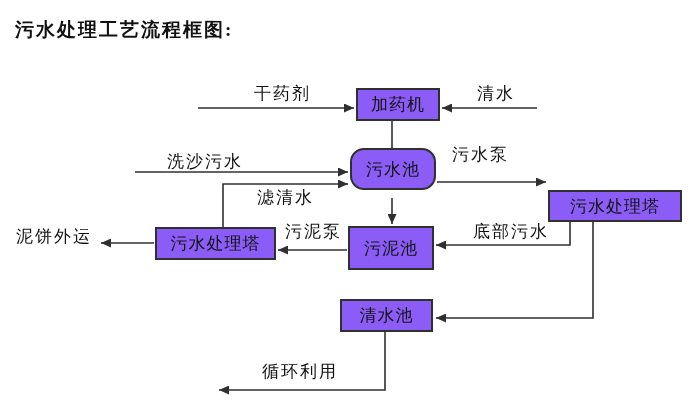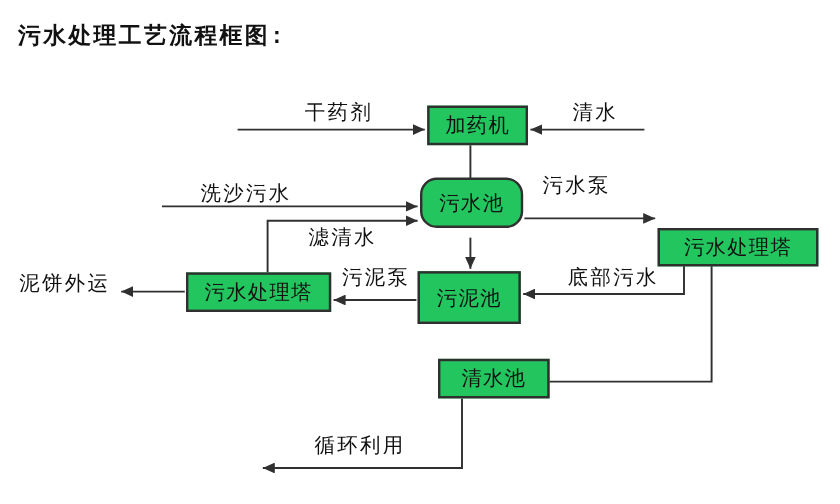--- a/index.html
+++ b/index.html
@@ -6,21 +6,21 @@
     --bg: #ffffff;
     --line: #303030;
     --text: #111111;
   }
   html, body { margin: 0; padding: 0; background: #fff; }
   .canvas {
     position: relative;
     width: 700px;
     height: 420px;
     background: var(--bg);
-    font-family: Liberation Mono, monospace;
+    font-family: Liberation Serif, serif;
     overflow: hidden;
   }
   .title {
     position: absolute;
     left: 15px;
     top: 17px;
     font-size: 19px;
     font-weight: bold;
     letter-spacing: 2px;
     color: var(--text);
@@ -29,21 +29,21 @@
   svg.edges { position: absolute; left: 0; top: 0; }
   svg.edges path {
     fill: none;
     stroke: var(--line);
     stroke-width: 1.6;
   }
   .node {
     position: absolute;
     box-sizing: border-box;
     border: 2px solid var(--line);
-    background: #22c55e;
+    background: #8b5cf6;
     display: flex;
     align-items: center;
     justify-content: center;
     font-size: 17px;
     letter-spacing: 1px;
     color: var(--text);
     white-space: nowrap;
   }
   .edge-label {
     position: absolute;
@@ -88,21 +88,21 @@
   </div>
   <div class="node" style="left:548px; top:166px; width:134px; height:32px;margin-top:24px;">
     <span>污水处理塔</span>
   </div>
   <div class="node" style="left:348px; top:226px; width:86px;  height:44px;">
     <span>污泥池</span>
   </div>
   <div class="node" style="left:155px; top:227px; width:121px; height:33px;">
     <span>污水处理塔</span>
   </div>
-  <div class="node" style="left:340px; top:299px; width:93px;  height:33px;margin-left:25px;">
+  <div class="node" style="left:340px; top:299px; width:93px;  height:33px;">
     <span>清水池</span>
   </div>
 
   <div class="edge-label" style="left:254px; top:82px;">干药剂</div>
   <div class="edge-label" style="left:477px; top:82px;">清水</div>
   <div class="edge-label" style="left:167px; top:150px;text-align:center;">洗沙污水</div>
   <div class="edge-label" style="left:257px; top:186px;">滤清水</div>
   <div class="edge-label" style="left:452px; top:143px;">污水泵</div>
   <div class="edge-label" style="left:473px; top:220px;">底部污水</div>
   <div class="edge-label" style="left:285px; top:220px;">污泥泵</div>

